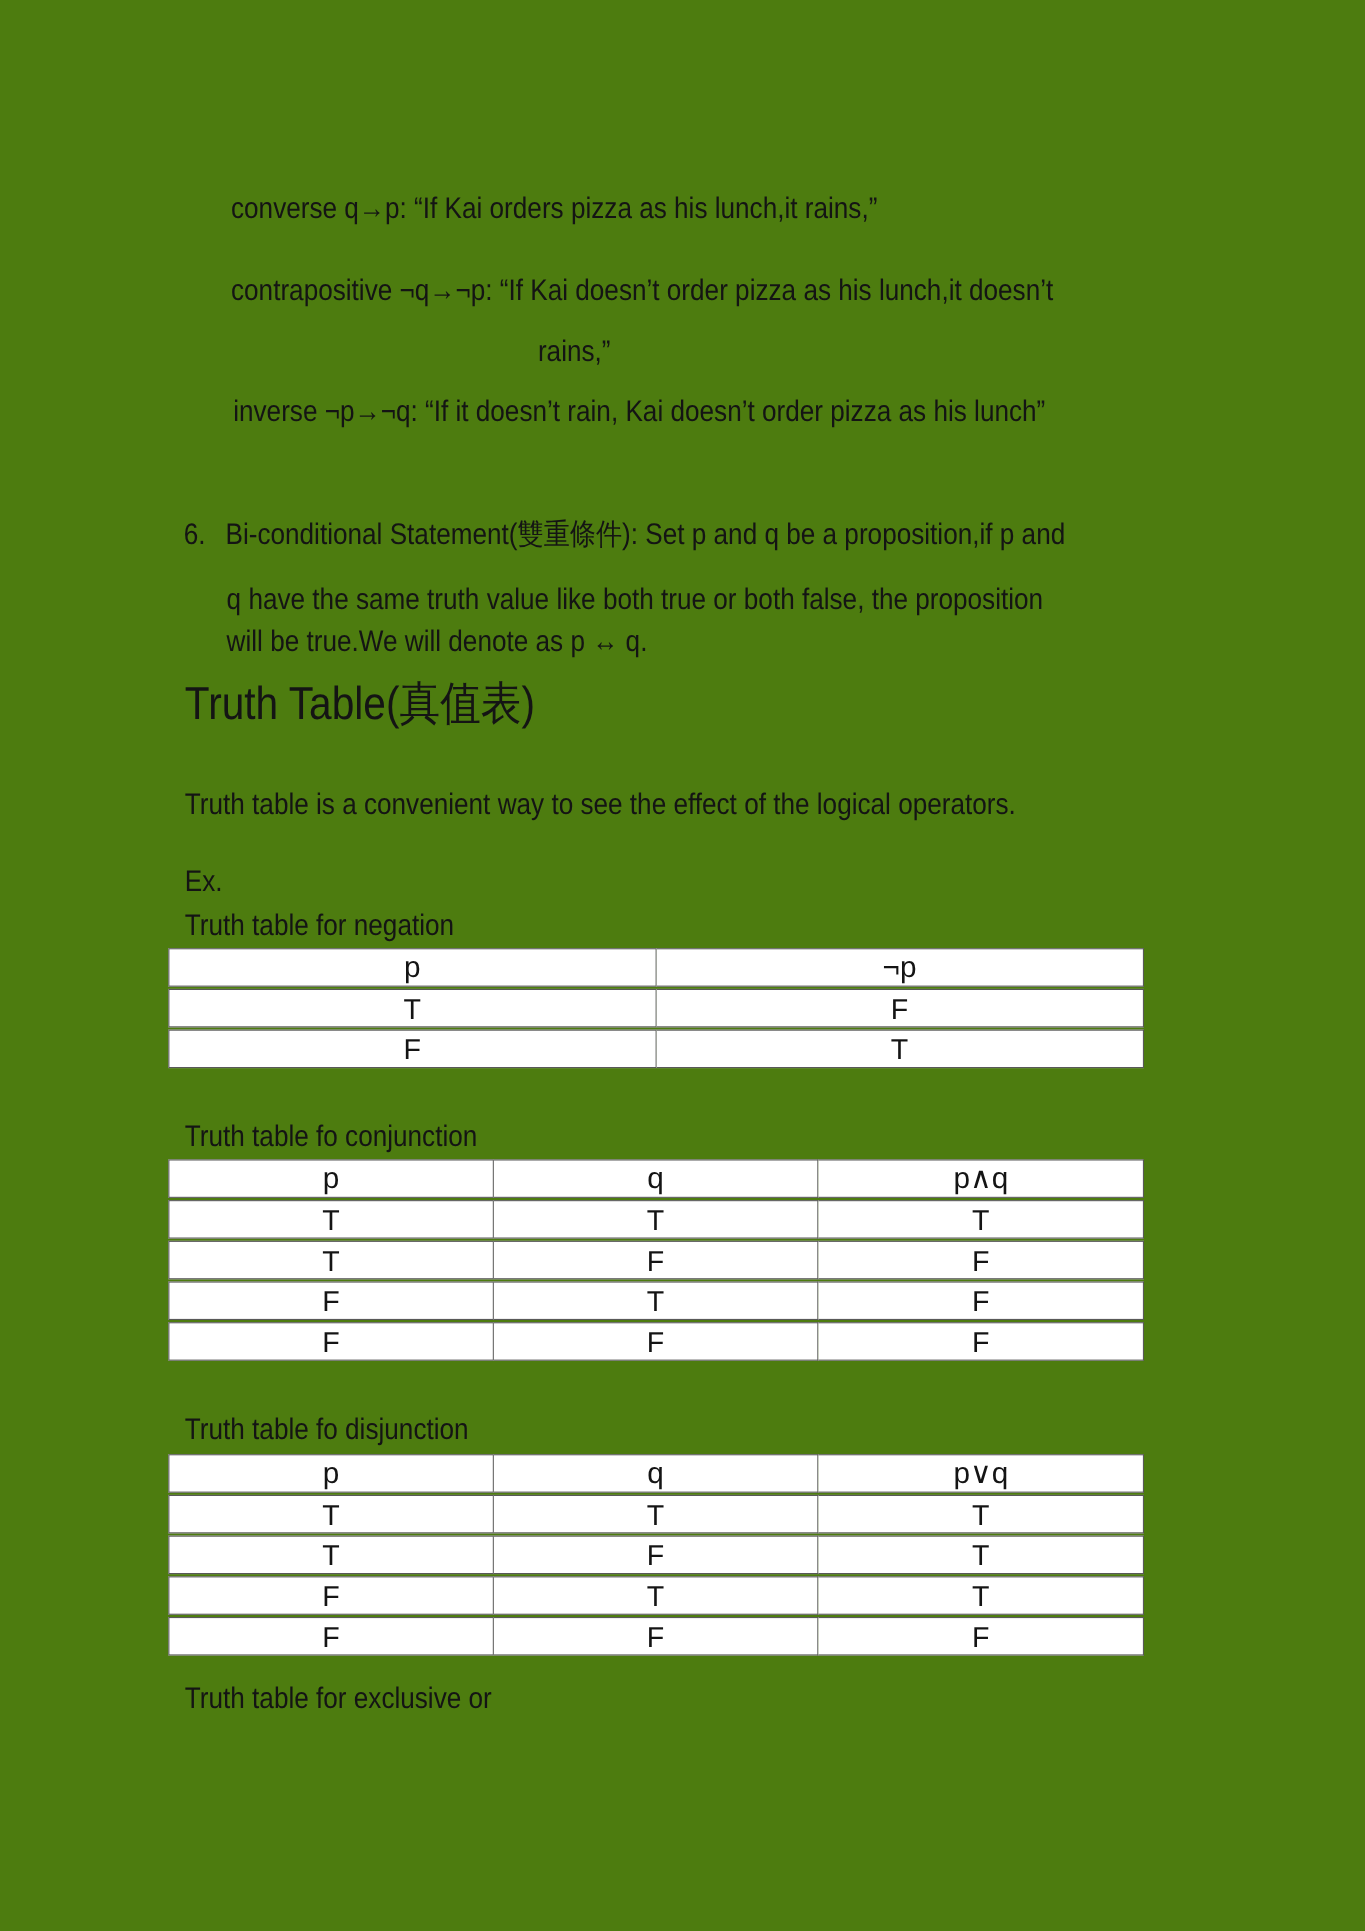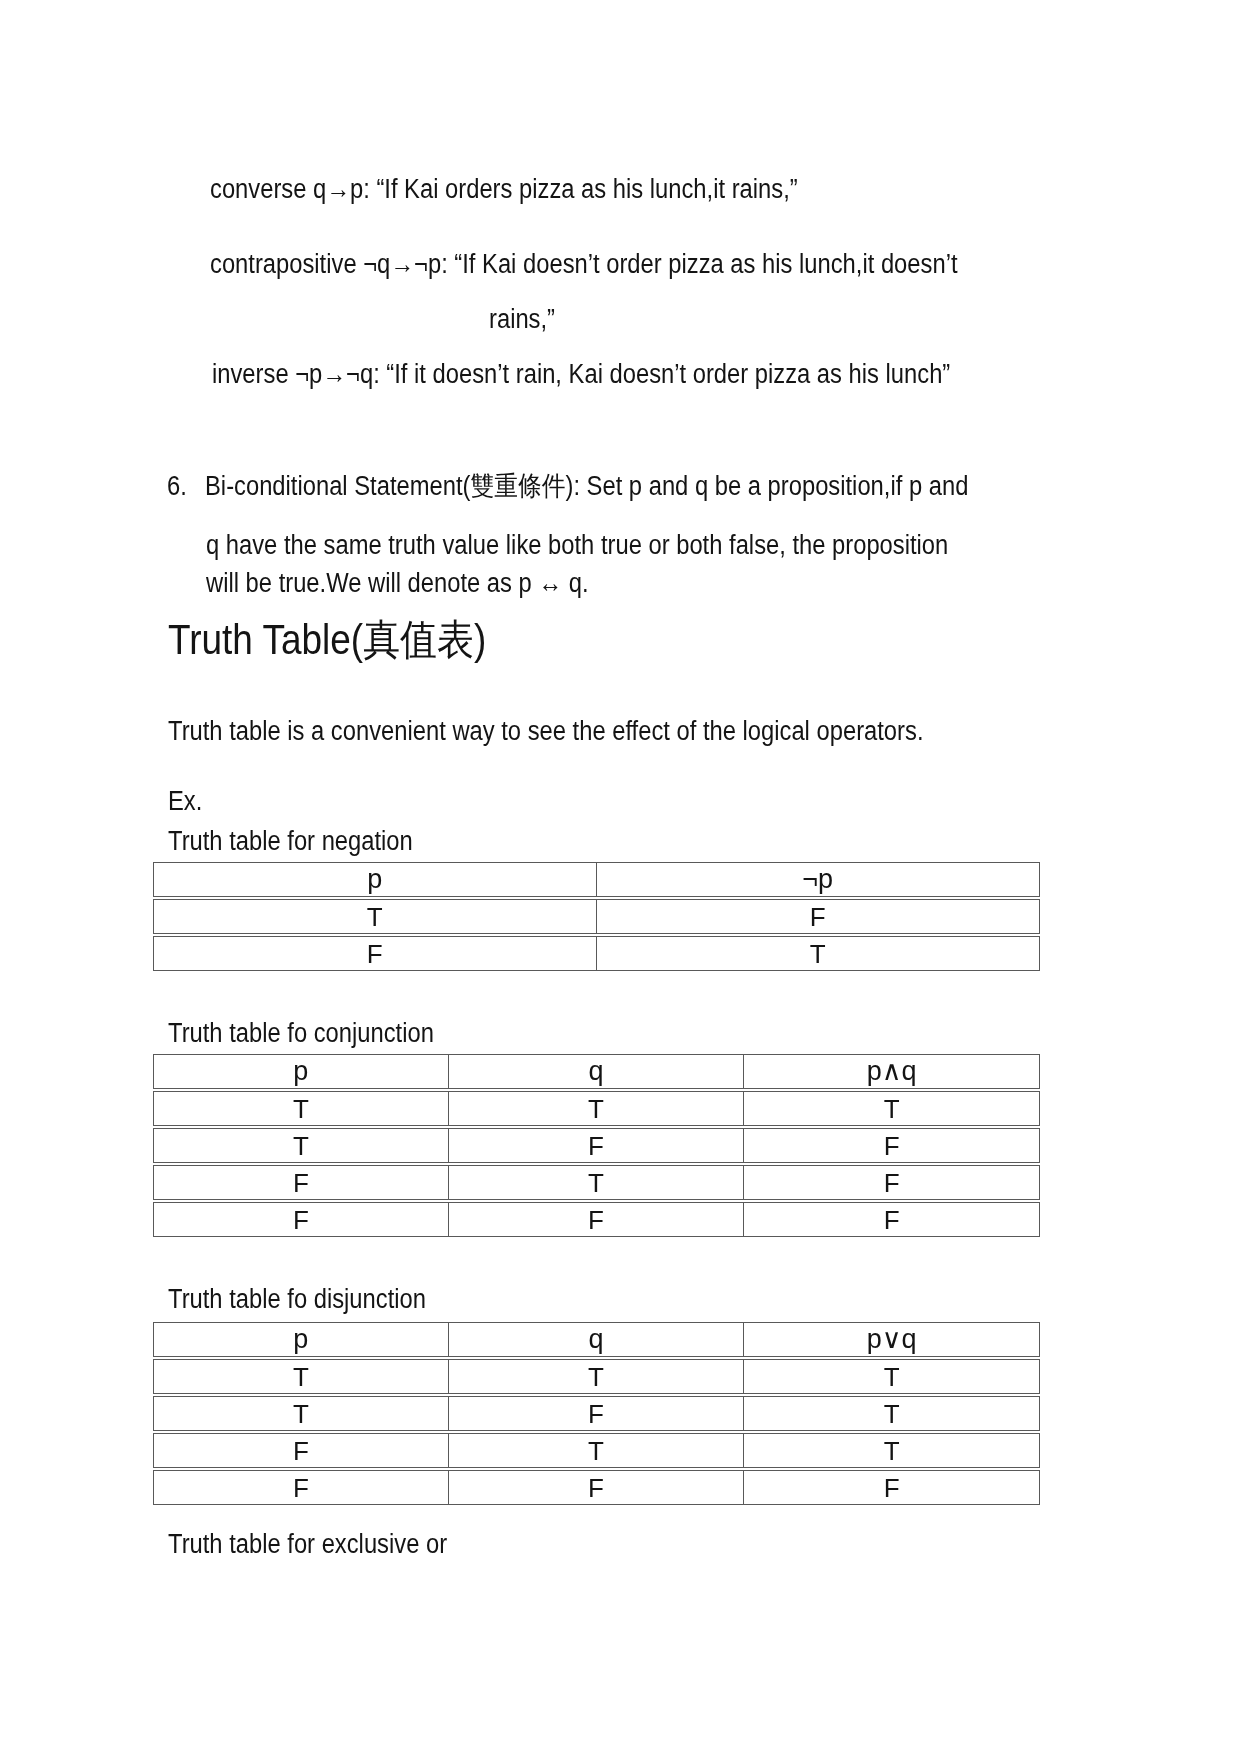--- a/index.html
+++ b/index.html
@@ -1,21 +1,21 @@
 <!DOCTYPE html>
 <html><head>
 <meta charset="utf-8">
 <style>
   * { margin: 0; padding: 0; box-sizing: border-box; }
   html, body { background: #e8e8e8; }
   .page {
     position: relative;
     width: 1241px;
     height: 1755px;
-    background: #ffffff;
+    background: #4d7c0f;
     font-family: "Liberation Sans", "DejaVu Sans", sans-serif;
     color: #141414;
     overflow: hidden;
   }
   .ln {
     position: absolute;
     font-size: 27px;
     line-height: 1;
     white-space: nowrap;
     transform: scaleX(0.88);

